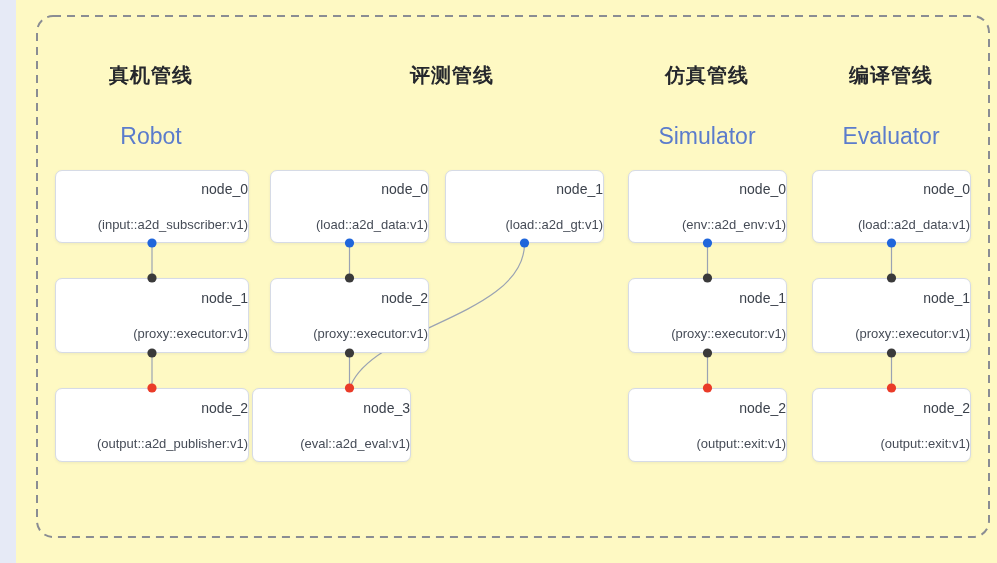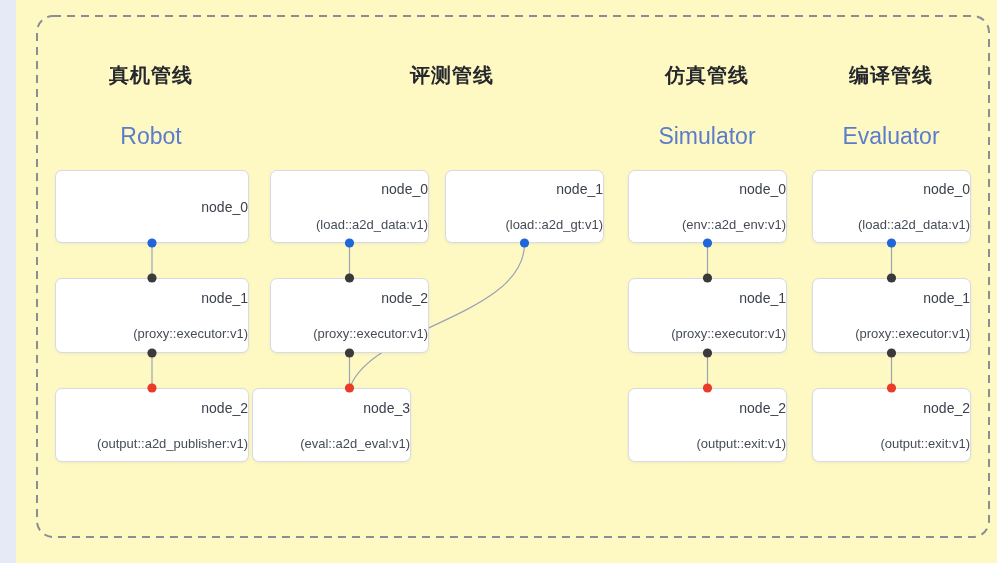--- a/index.html
+++ b/index.html
@@ -87,20 +87,21 @@
     <div class="title-zh">仿真管线</div>
     <div class="title-en">Simulator</div>
   </div>
   <div class="col-header" style="left:765px">
     <div class="title-zh">编译管线</div>
     <div class="title-en">Evaluator</div>
   </div>
 
   <div class="node" style="left:39px; top:170px; width:194px; height:73px">
     <div class="node-name">node_0</div>
+    <div class="node-type">(input::a2d_subscriber:v1)</div>
   </div>
   <div class="node" style="left:39px; top:278px; width:194px; height:75px">
     <div class="node-name">node_1</div>
     <div class="node-type">(proxy::executor:v1)</div>
   </div>
   <div class="node" style="left:39px; top:388px; width:194px; height:74px">
     <div class="node-name">node_2</div>
     <div class="node-type">(output::a2d_publisher:v1)</div>
   </div>
 

